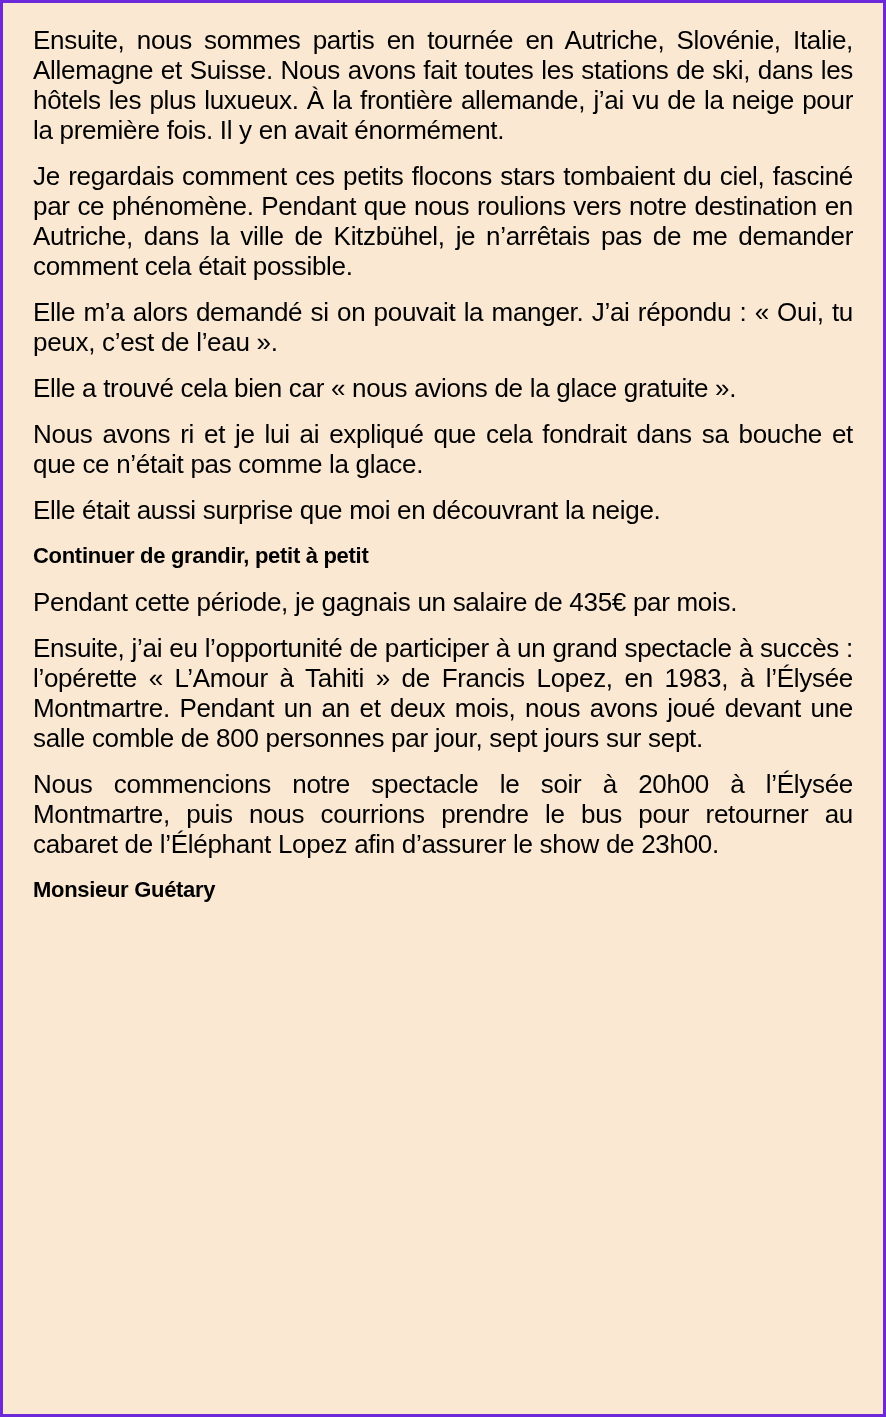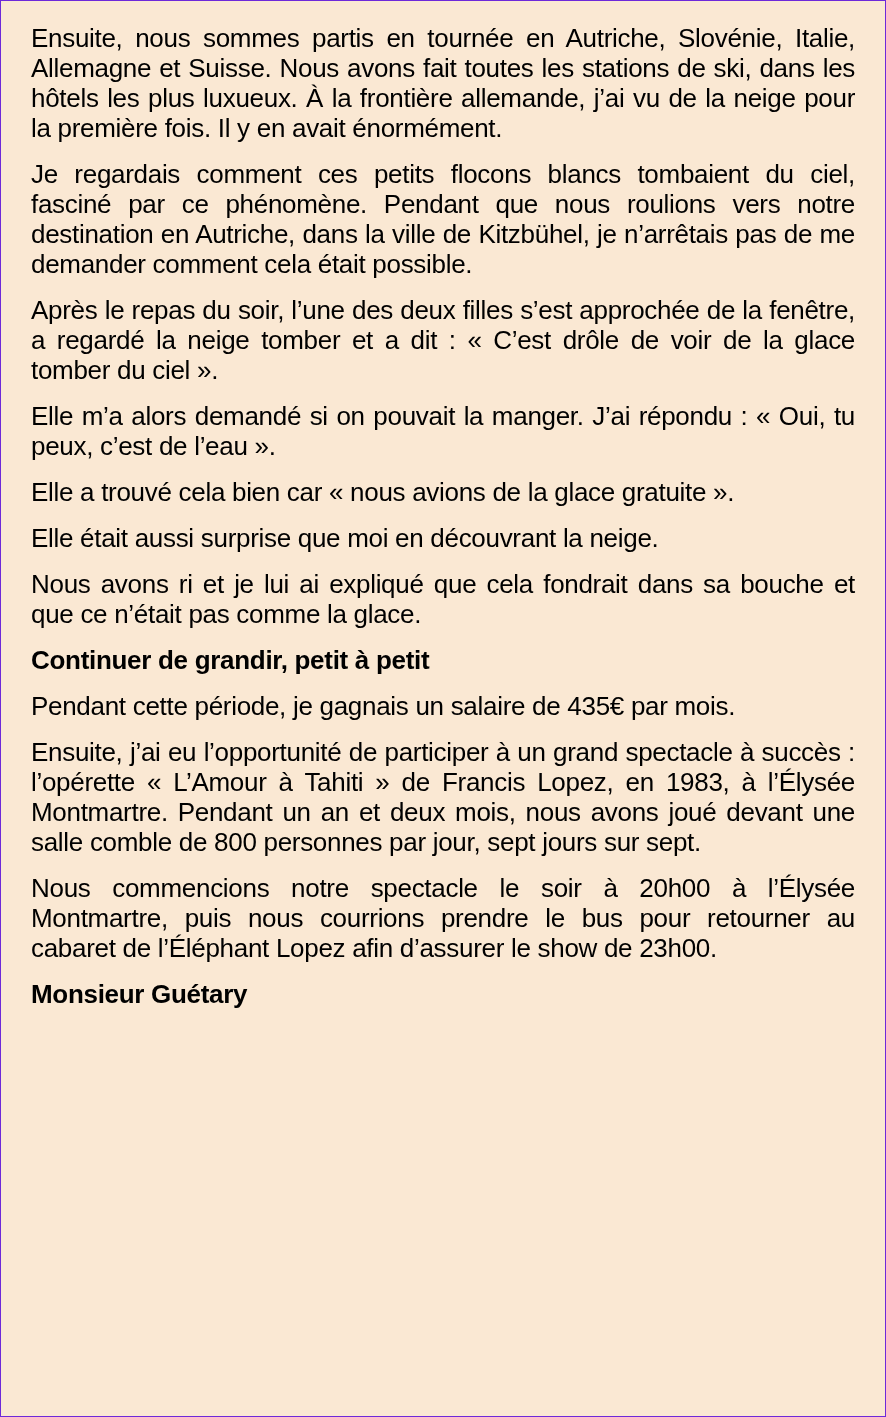--- a/index.html
+++ b/index.html
@@ -5,50 +5,49 @@
   html, body {
     margin: 0;
     padding: 0;
     background: #ffffff;
   }
   .doc-page {
     box-sizing: border-box;
     width: 886px;
     height: 1417px;
     background: #fae8d3;
-    border: 1px solid #6d28d9;
+    border: 3px solid #6d28d9;
     padding: 22px 30px 20px 30px;
     overflow: hidden;
     font-family: "Liberation Sans", "DejaVu Sans", sans-serif;
     font-size: 26px;
     line-height: 30px;
     color: #000000;
     letter-spacing: -0.3px;
   }
   .doc-paragraph {
     margin: 0 0 16px 0;
     text-align: justify;
   }
   .doc-heading {
     margin: 0 0 16px 0;
     font-weight: bold;
     text-align: left;
-    font-size: 26px;
+    font-size: 22px;
     line-height: 30px;
   }
 </style>
 </head>
 <body>
 
 <div class="doc-page">
   <p class="doc-paragraph">Ensuite, nous sommes partis en tournée en Autriche, Slovénie, Italie, Allemagne et Suisse. Nous avons fait toutes les stations de ski, dans les hôtels les plus luxueux. À la frontière allemande, j’ai vu de la neige pour la première fois. Il y en avait énormément.</p>
-  <p class="doc-paragraph">Je regardais comment ces petits flocons blancs tombaient du ciel, fasciné par ce phénomène. Pendant que nous roulions vers notre destination en Autriche, dans la ville de Kitzbühel, je n’arrêtais pas de me demander comment cela était possible.</p>
-  <p class="doc-paragraph">Après le repas du soir, l’une des deux filles s’est approchée de la fenêtre, a regardé la neige tomber et a dit : « C’est drôle de voir de la glace tomber du ciel ».</p>
+  <p class="doc-paragraph">Je regardais comment ces petits flocons stars tombaient du ciel, fasciné par ce phénomène. Pendant que nous roulions vers notre destination en Autriche, dans la ville de Kitzbühel, je n’arrêtais pas de me demander comment cela était possible.</p>
   <p class="doc-paragraph">Elle m’a alors demandé si on pouvait la manger. J’ai répondu : « Oui, tu peux, c’est de l’eau ».</p>
   <p class="doc-paragraph">Elle a trouvé cela bien car « nous avions de la glace gratuite ».</p>
+  <p class="doc-paragraph">Nous avons ri et je lui ai expliqué que cela fondrait dans sa bouche et que ce n’était pas comme la glace.</p>
   <p class="doc-paragraph">Elle était aussi surprise que moi en découvrant la neige.</p>
-  <p class="doc-paragraph">Nous avons ri et je lui ai expliqué que cela fondrait dans sa bouche et que ce n’était pas comme la glace.</p>
   <h2 class="doc-heading">Continuer de grandir, petit à petit</h2>
   <p class="doc-paragraph">Pendant cette période, je gagnais un salaire de 435€ par mois.</p>
   <p class="doc-paragraph">Ensuite, j’ai eu l’opportunité de participer à un grand spectacle à succès : l’opérette « L’Amour à Tahiti » de Francis Lopez, en 1983, à l’Élysée Montmartre. Pendant un an et deux mois, nous avons joué devant une salle comble de 800 personnes par jour, sept jours sur sept.</p>
   <p class="doc-paragraph">Nous commencions notre spectacle le soir à 20h00 à l’Élysée Montmartre, puis nous courrions prendre le bus pour retourner au cabaret de l’Éléphant Lopez afin d’assurer le show de 23h00.</p>
   <h2 class="doc-heading">Monsieur Guétary</h2>
 </div>
 
 </body></html>

